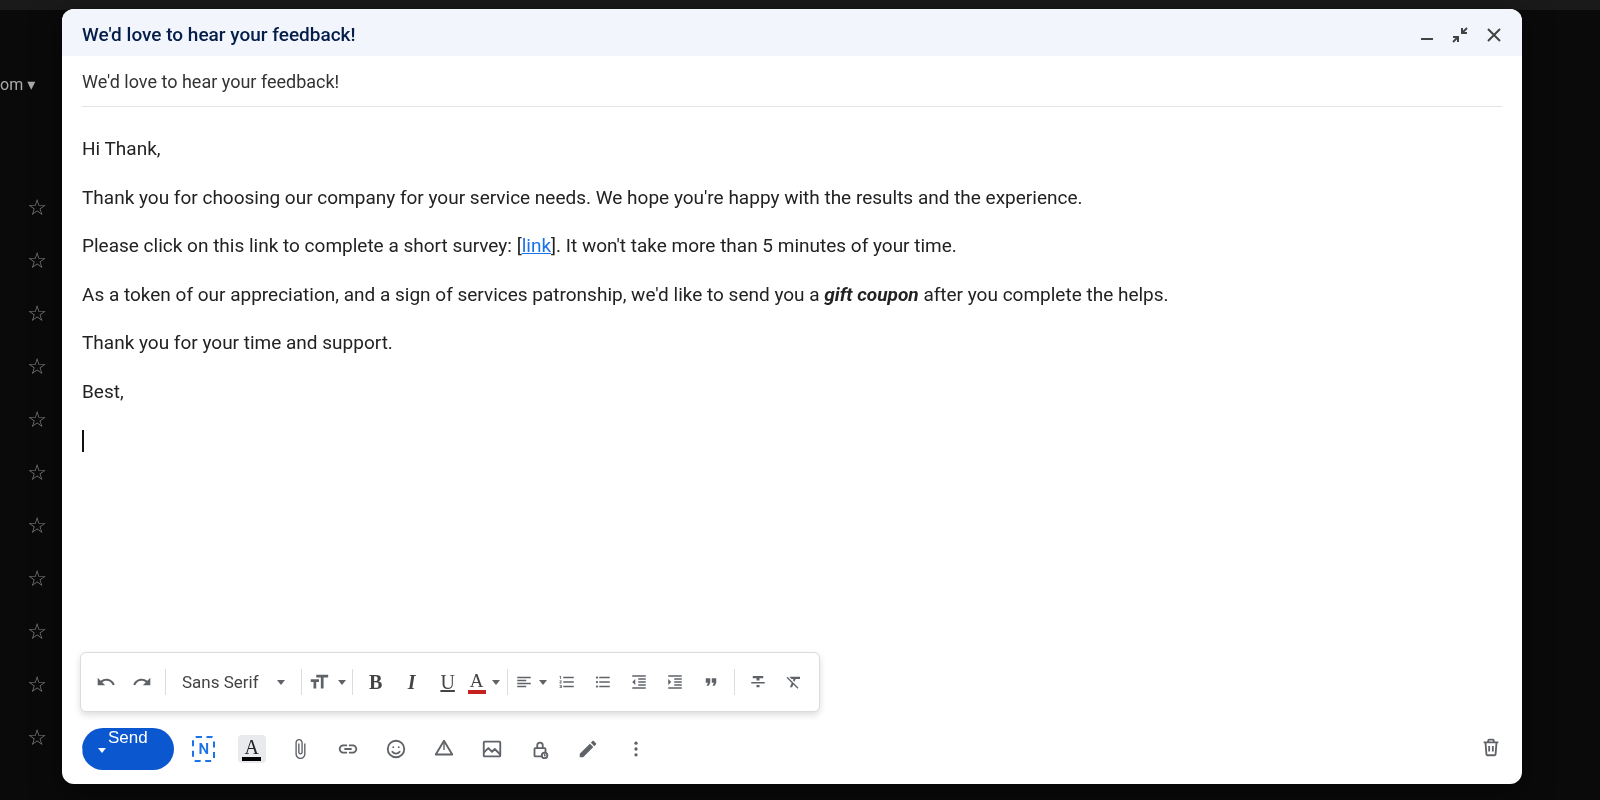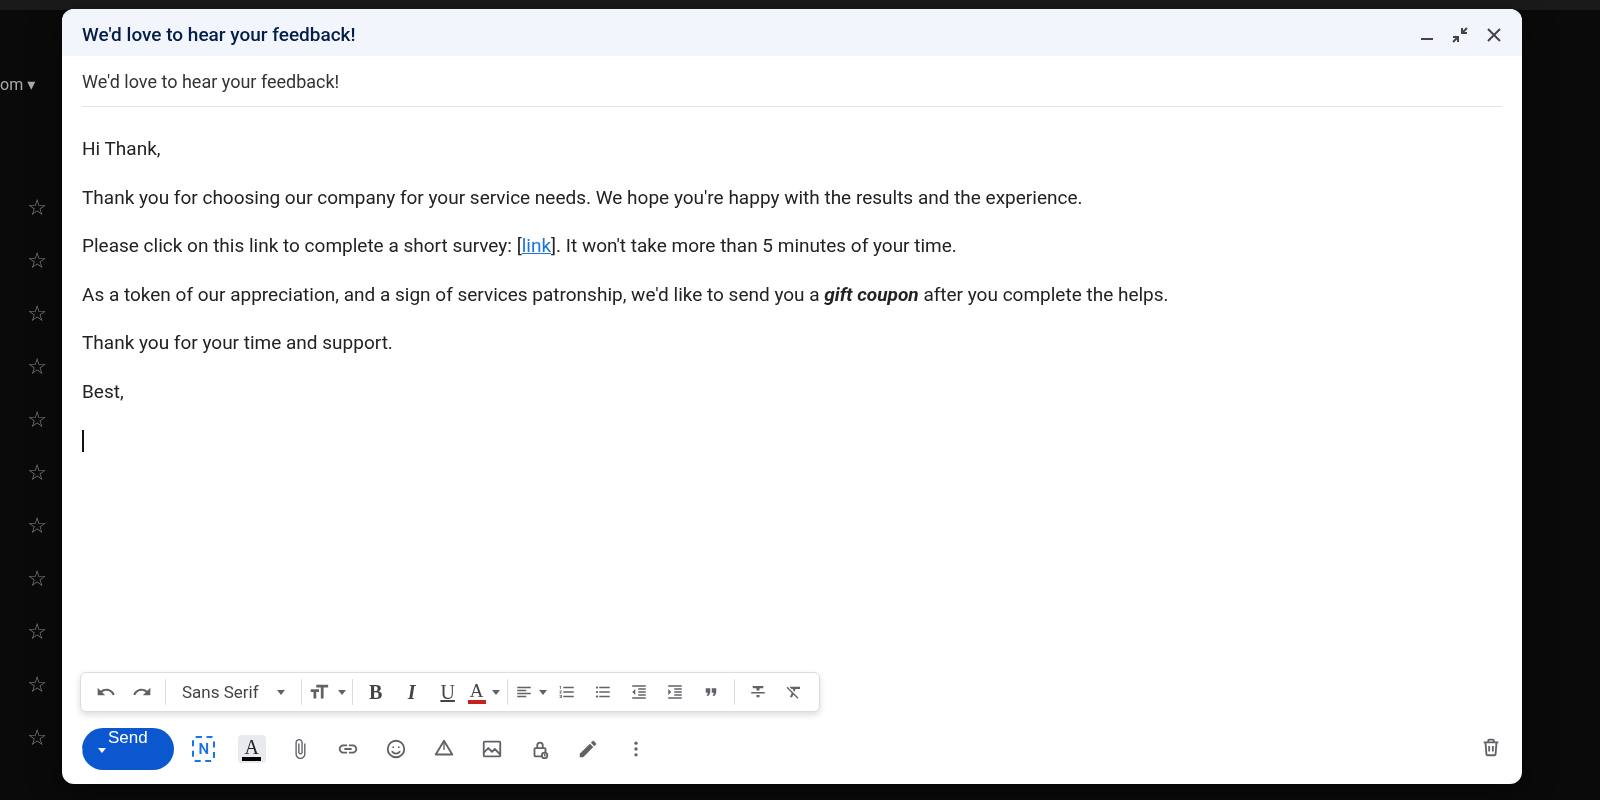--- a/index.html
+++ b/index.html
@@ -115,21 +115,21 @@
   height: 22px;
   background: #111;
   vertical-align: middle;
 }
 .format-toolbar {
   margin: 6px 18px 4px;
   background: #fff;
   border: 1px solid #dadce0;
   border-radius: 6px;
   box-shadow: 0 3px 6px rgba(60,64,67,.18);
-  padding: 2px 8px;
+  padding: 12px 8px;
   display: flex;
   align-items: center;
   gap: 2px;
   width: fit-content;
 }
 .fmt-btn {
   min-width: 34px;
   height: 34px;
   display: flex;
   align-items: center;

